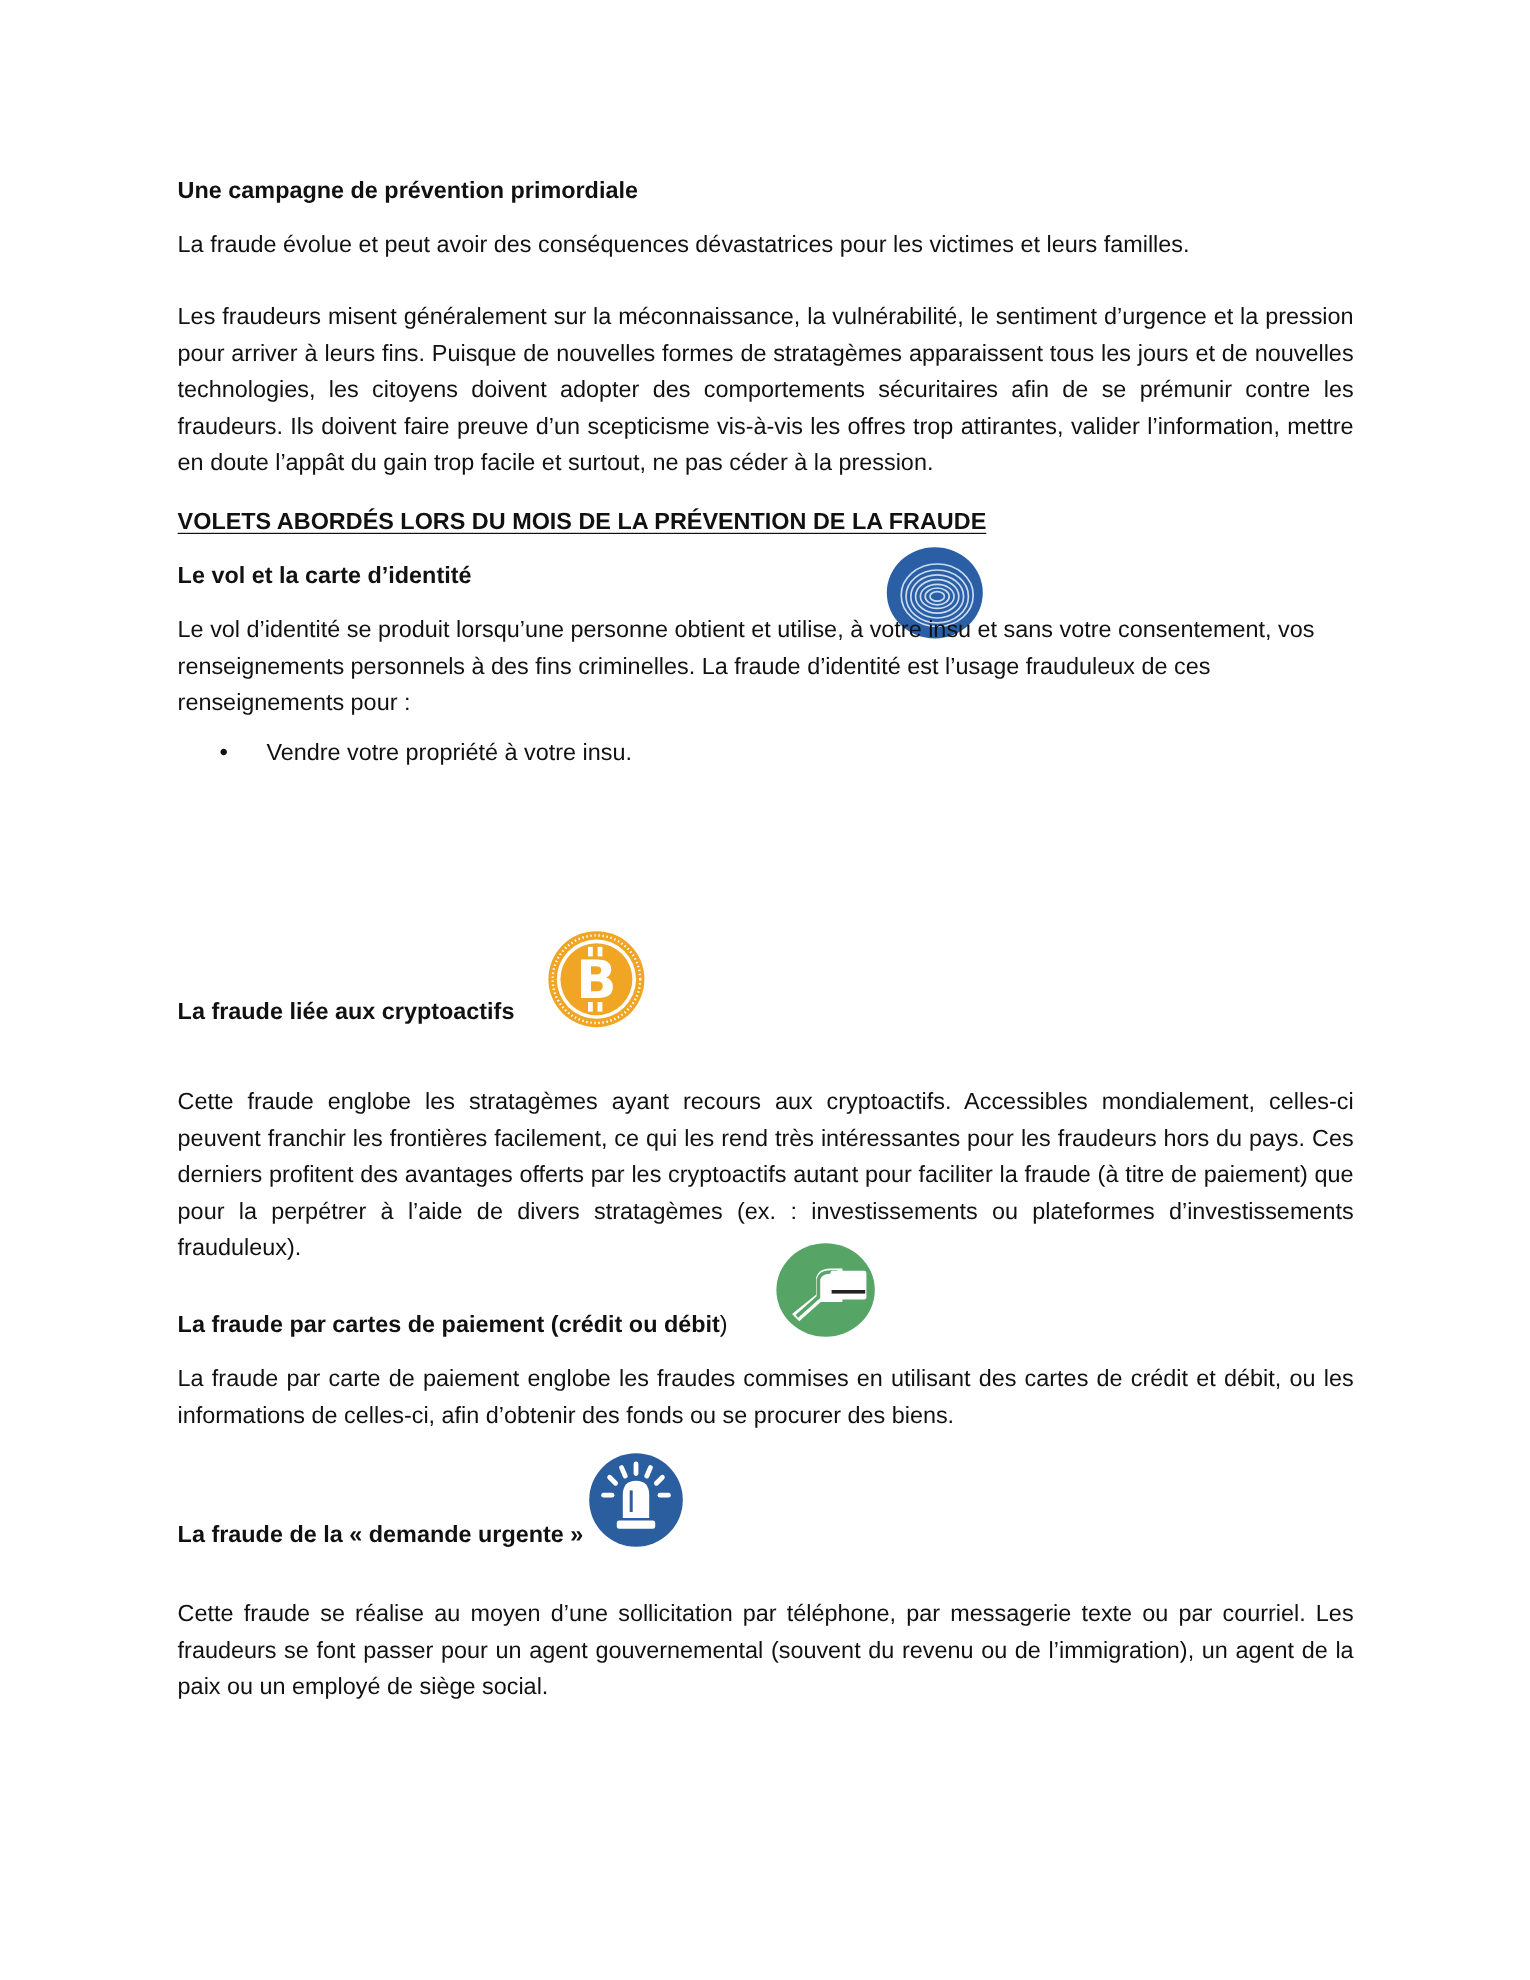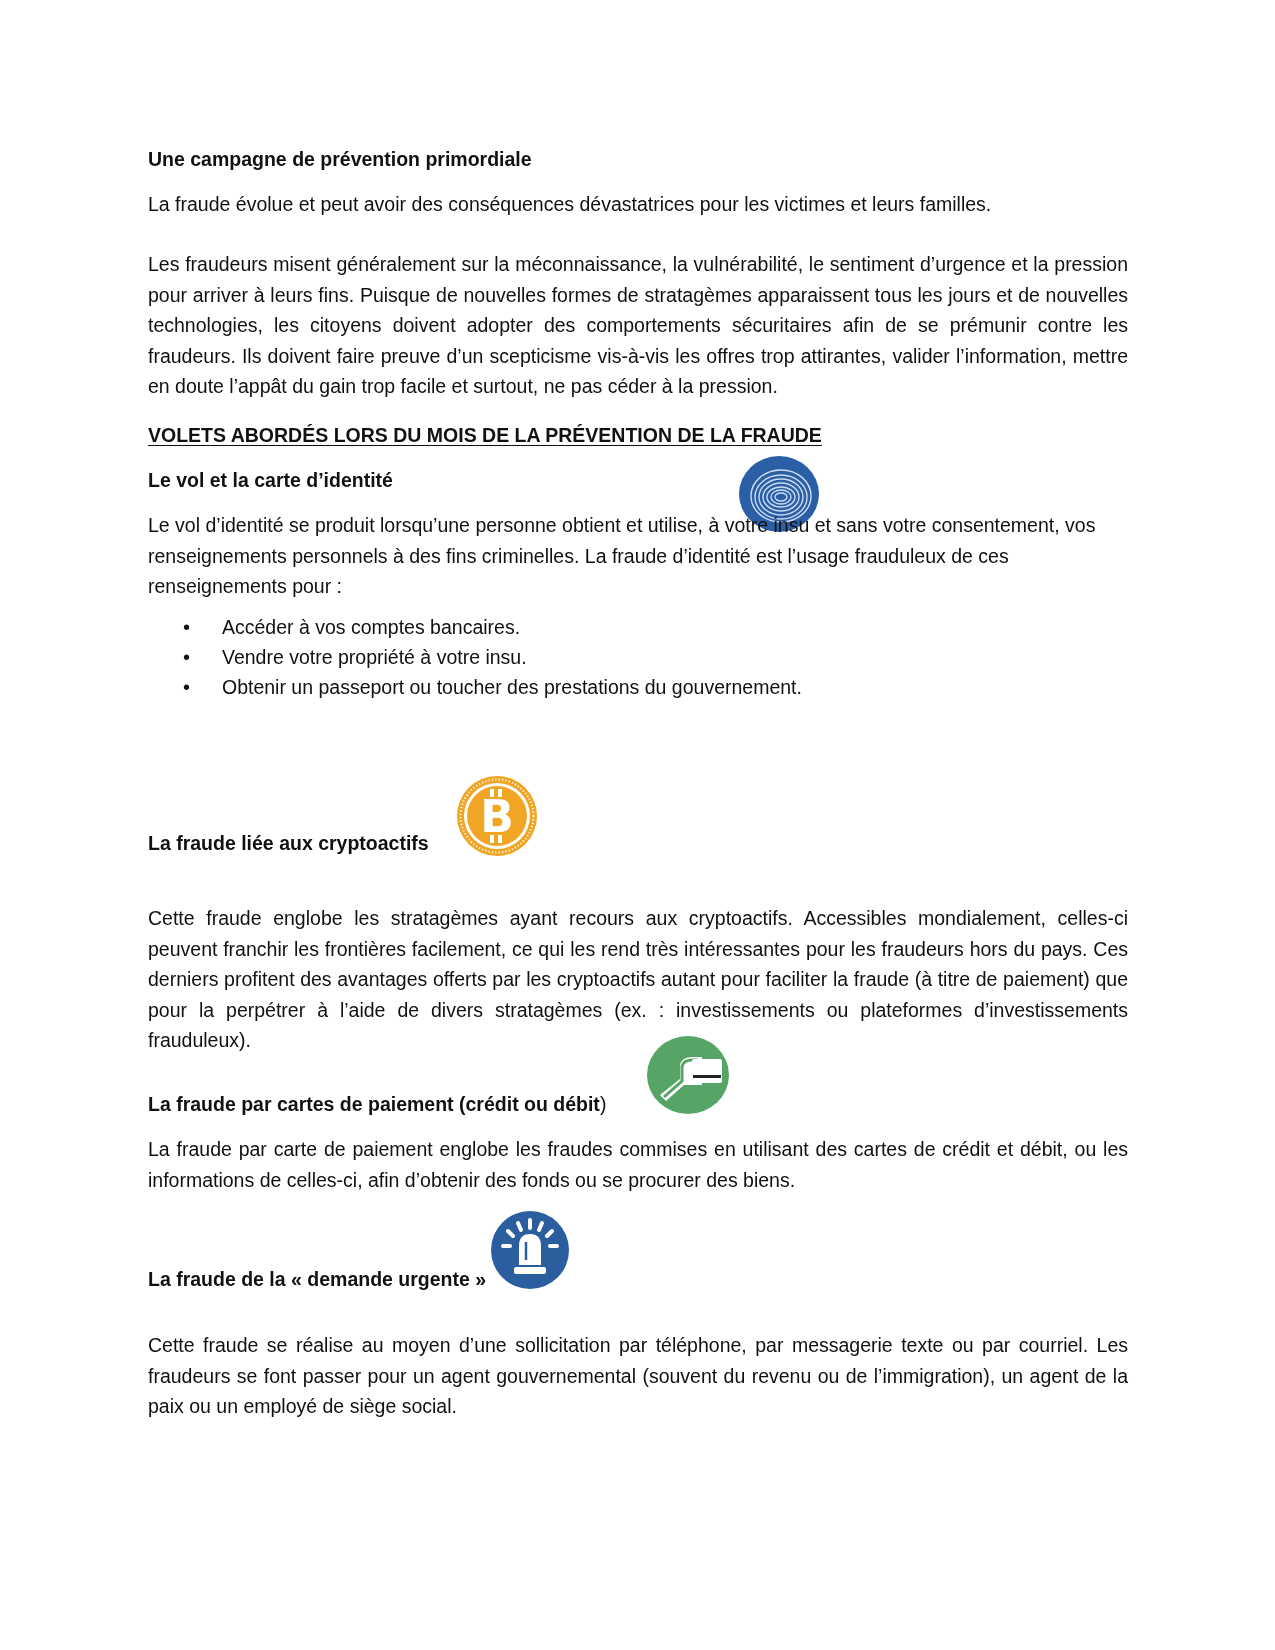--- a/index.html
+++ b/index.html
@@ -51,23 +51,21 @@
         <ellipse cx="43" cy="42" rx="26" ry="22"></ellipse>
         <ellipse cx="43" cy="41" rx="30" ry="26"></ellipse>
       </g>
     </svg>
   </div>
   <div class="block" style="top:510px;">
     <p>Le vol d’identité se produit lorsqu’une personne obtient et utilise, à votre insu et sans votre consentement, vos renseignements personnels à des fins criminelles. La fraude d’identité est l’usage frauduleux de ces renseignements pour :</p>
   </div>
   <div class="block" style="top:612px;">
     <ul>
-      <li>Accéder à vos comptes bancaires.</li>
       <li>Vendre votre propriété à votre insu.</li>
-      <li>Obtenir un passeport ou toucher des prestations du gouvernement.</li>
     </ul>
   </div>
 
   <div class="icon" style="left:308px; top:775px;">
     <svg width="82" height="82" viewBox="0 0 82 82">
       <circle cx="41" cy="41" r="40" fill="#f0a525"></circle>
       <circle cx="41" cy="41" r="33" fill="#ffffff"></circle>
       <circle cx="41" cy="41" r="30" fill="#f0a525"></circle>
       <circle cx="41" cy="41" r="36.5" fill="none" stroke="#ffffff" stroke-width="2" stroke-dasharray="1.2 2.2"></circle>
       <text x="41" y="57" text-anchor="middle" font-family="DejaVu Sans, sans-serif" font-weight="bold" font-size="44" fill="#ffffff">B</text>

